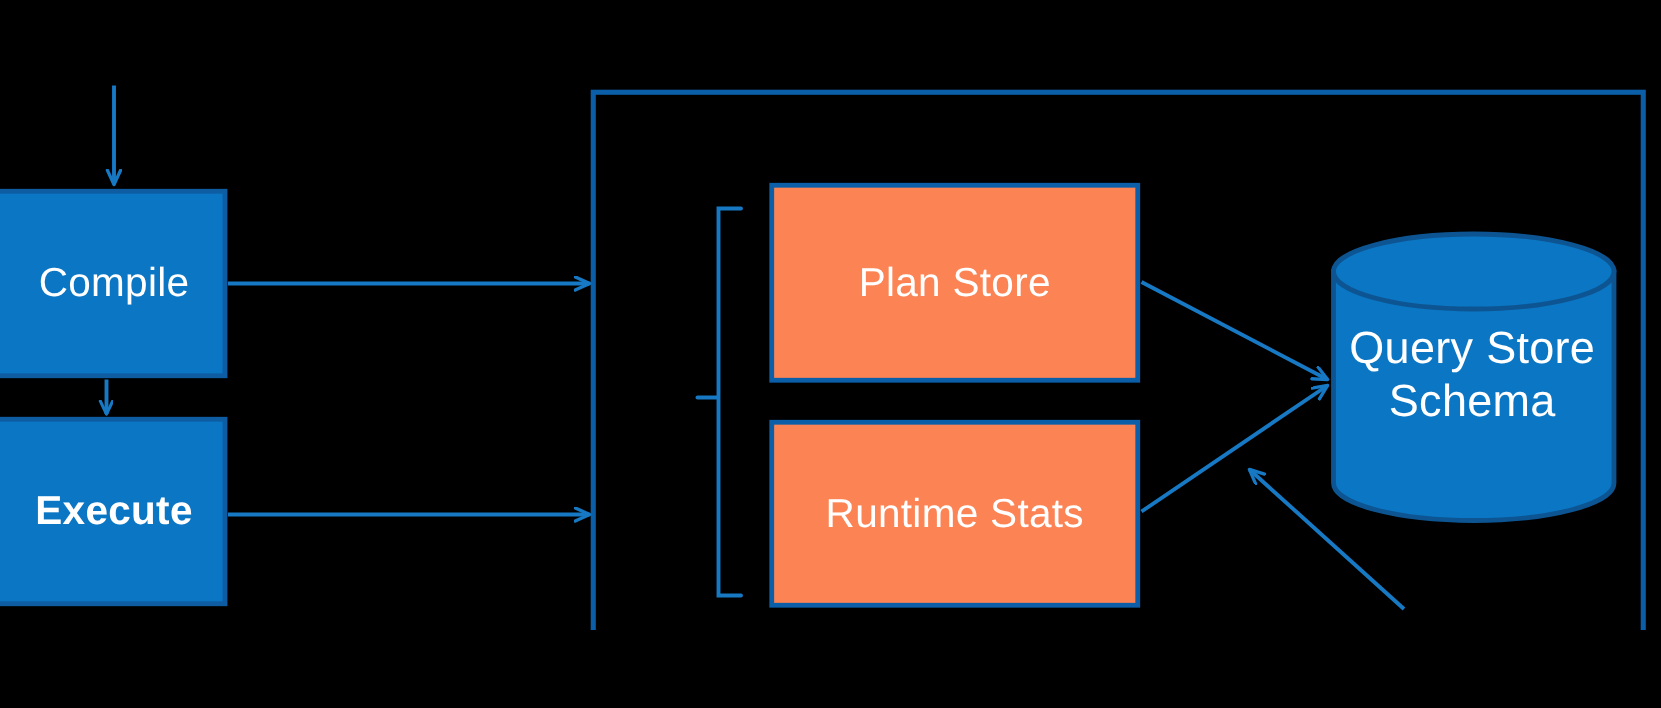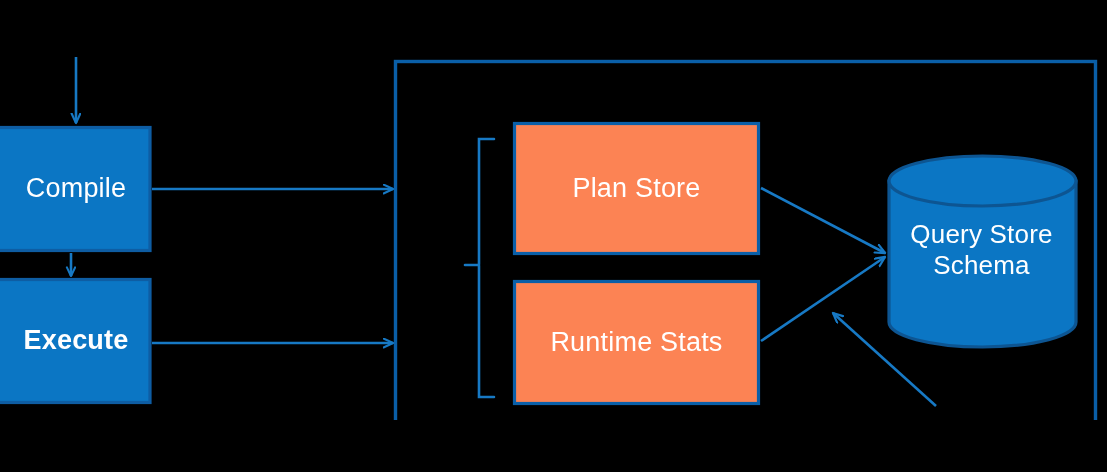--- a/index.html
+++ b/index.html
@@ -36,21 +36,21 @@
     line-height: 1.18;
     text-align: center;
     letter-spacing: 0.2px;
     white-space: pre-line;
     pointer-events: none;
   }
   #label-compile  { left: 0px;   top: 126px; width: 152px; height: 126px; }
   #label-execute  { left: 0px;   top: 278px; width: 152px; height: 126px; font-weight: bold; }
   #label-planstore{ left: 513px; top: 122px; width: 247px; height: 133px; }
   #label-runtime  { left: 513px; top: 280px; width: 247px; height: 125px; }
-  #label-schema   { left: 888px; top: 185px; width: 187px; height: 130px; font-size: 26px; }
+  #label-schema   { left: 888px; top: 185px; width: 187px; height: 130px; font-size: 30px; }
 </style>
 </head>
 <body>
 
 <div id="canvas">
 
   <svg class="layer" viewBox="0 0 1107 472">
     <defs>
       <marker id="arrowOpen" markerWidth="12" markerHeight="12" refX="10.5" refY="5" orient="auto" markerUnits="userSpaceOnUse">
         <path d="M1,0.6 L10.6,5 L1,9.4" fill="none" stroke="#1779C4" stroke-width="2.2" stroke-linecap="round" stroke-linejoin="round"></path>

